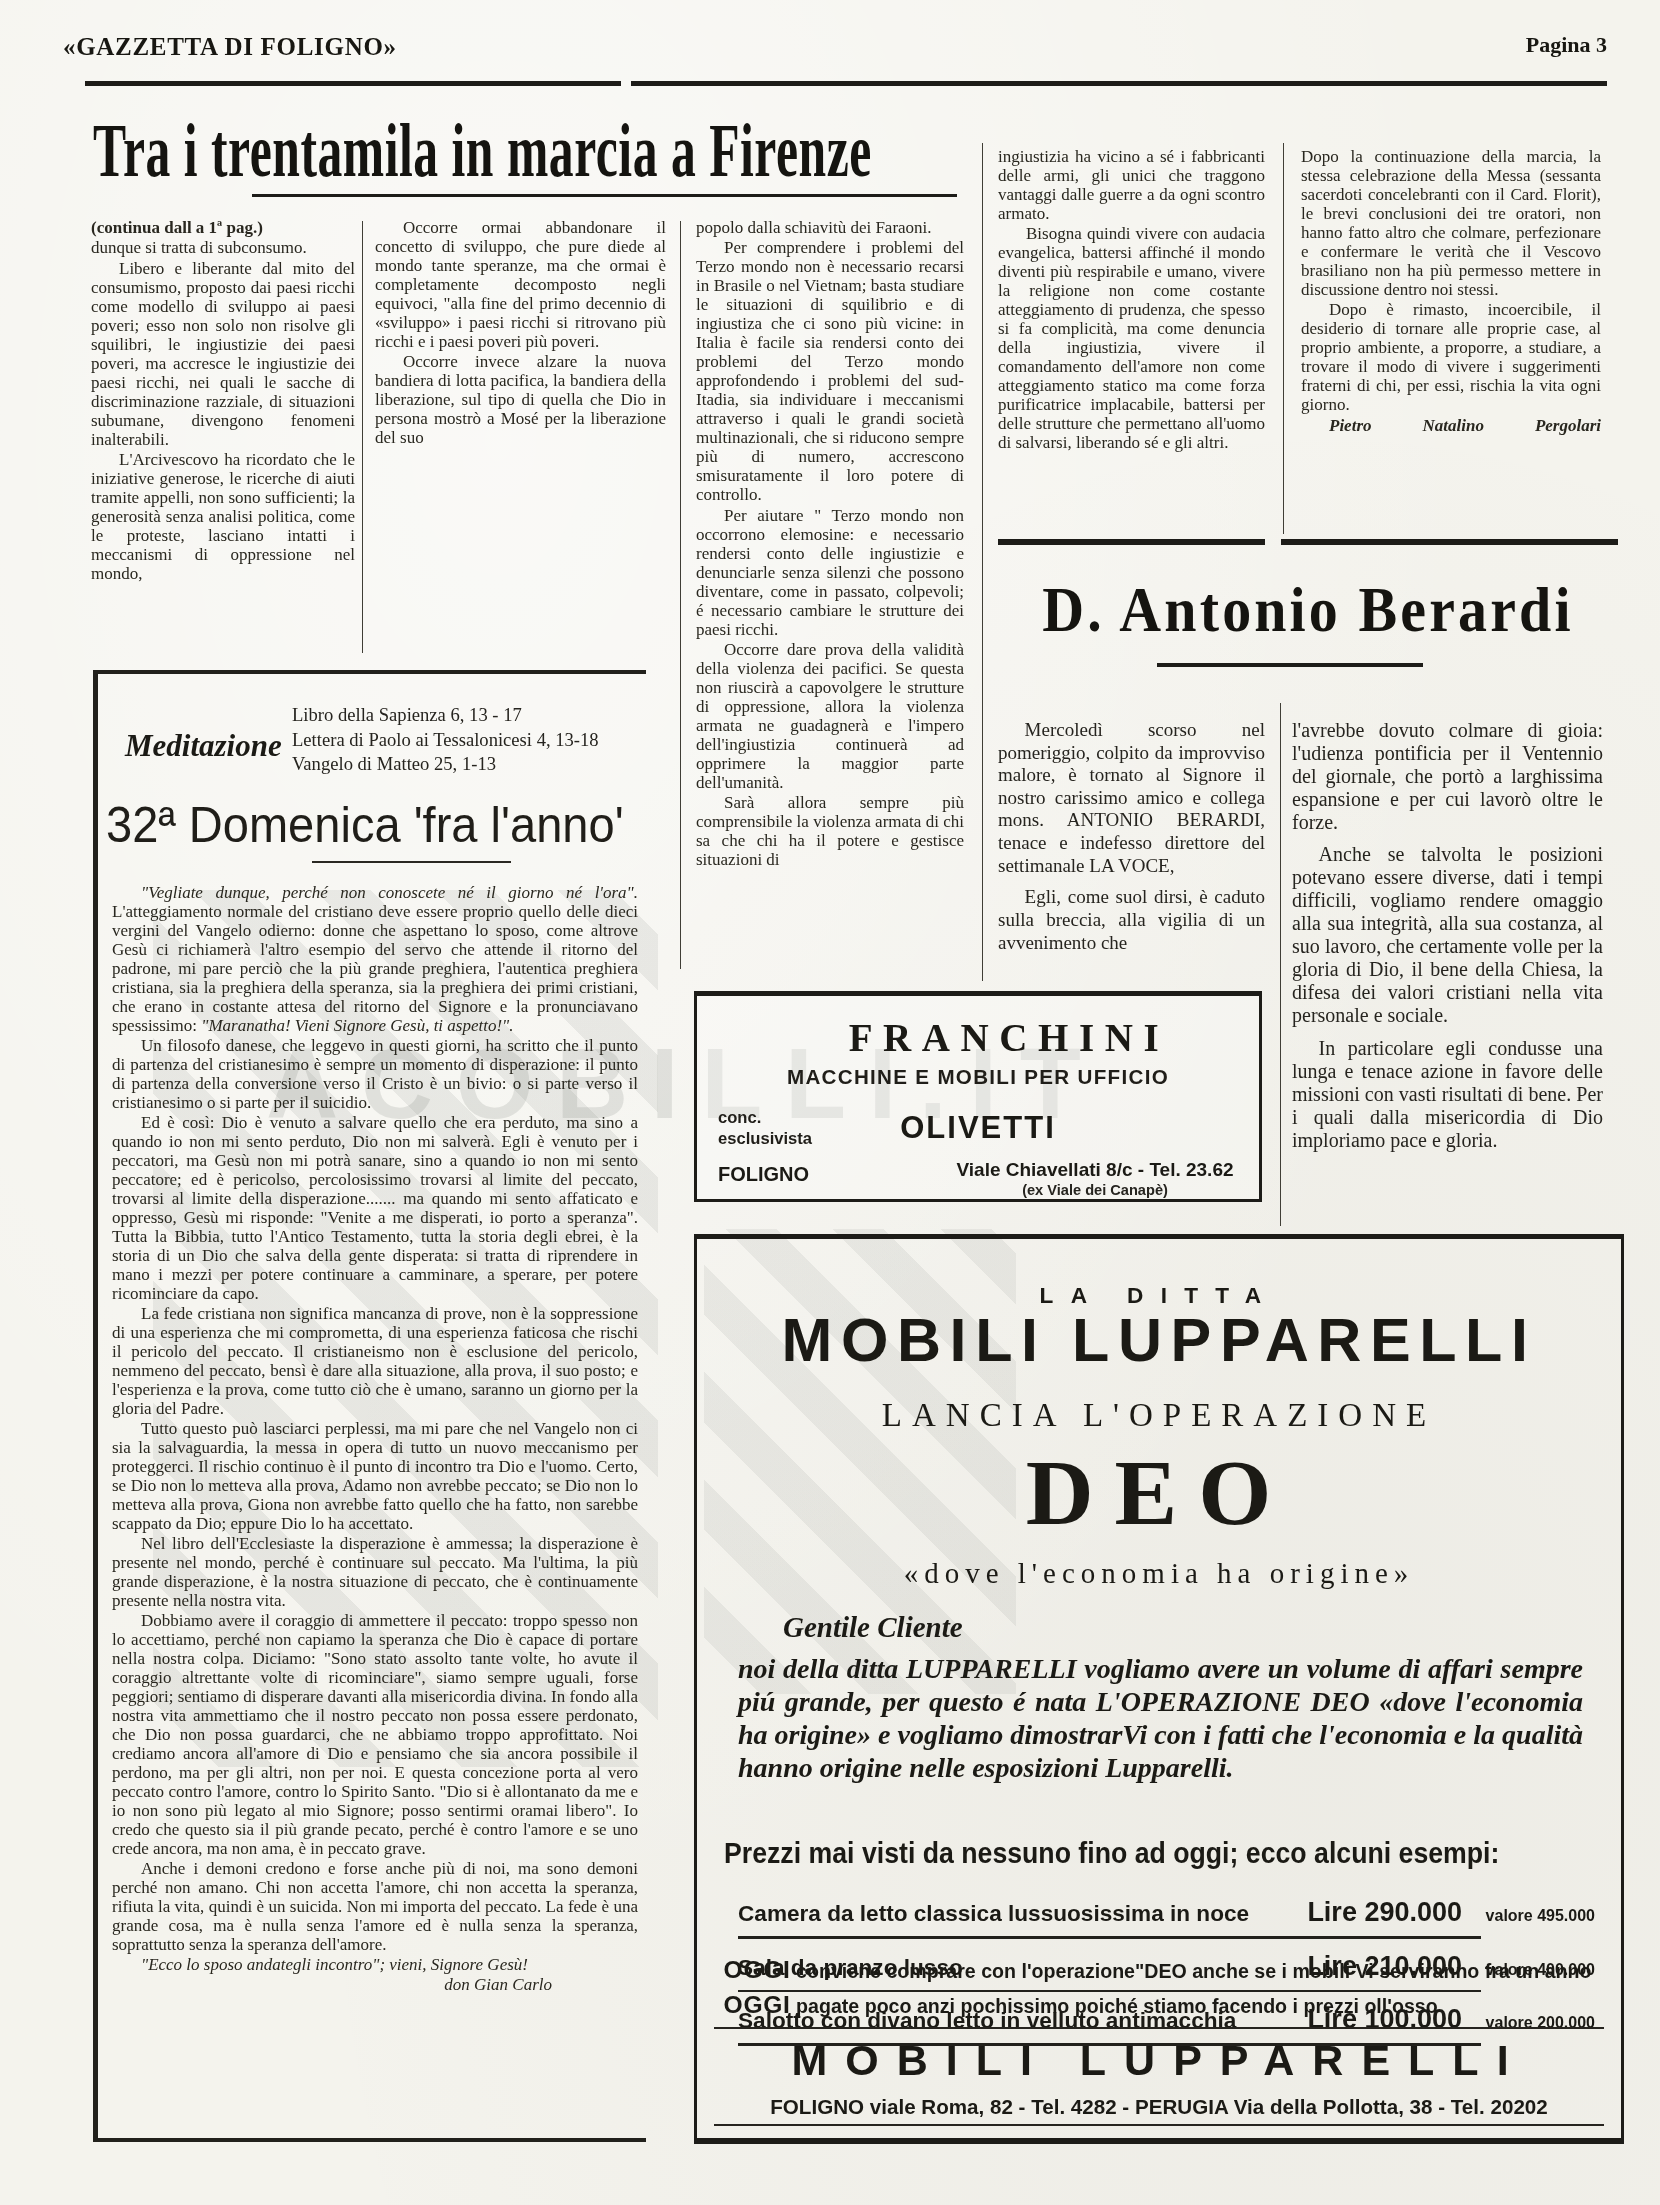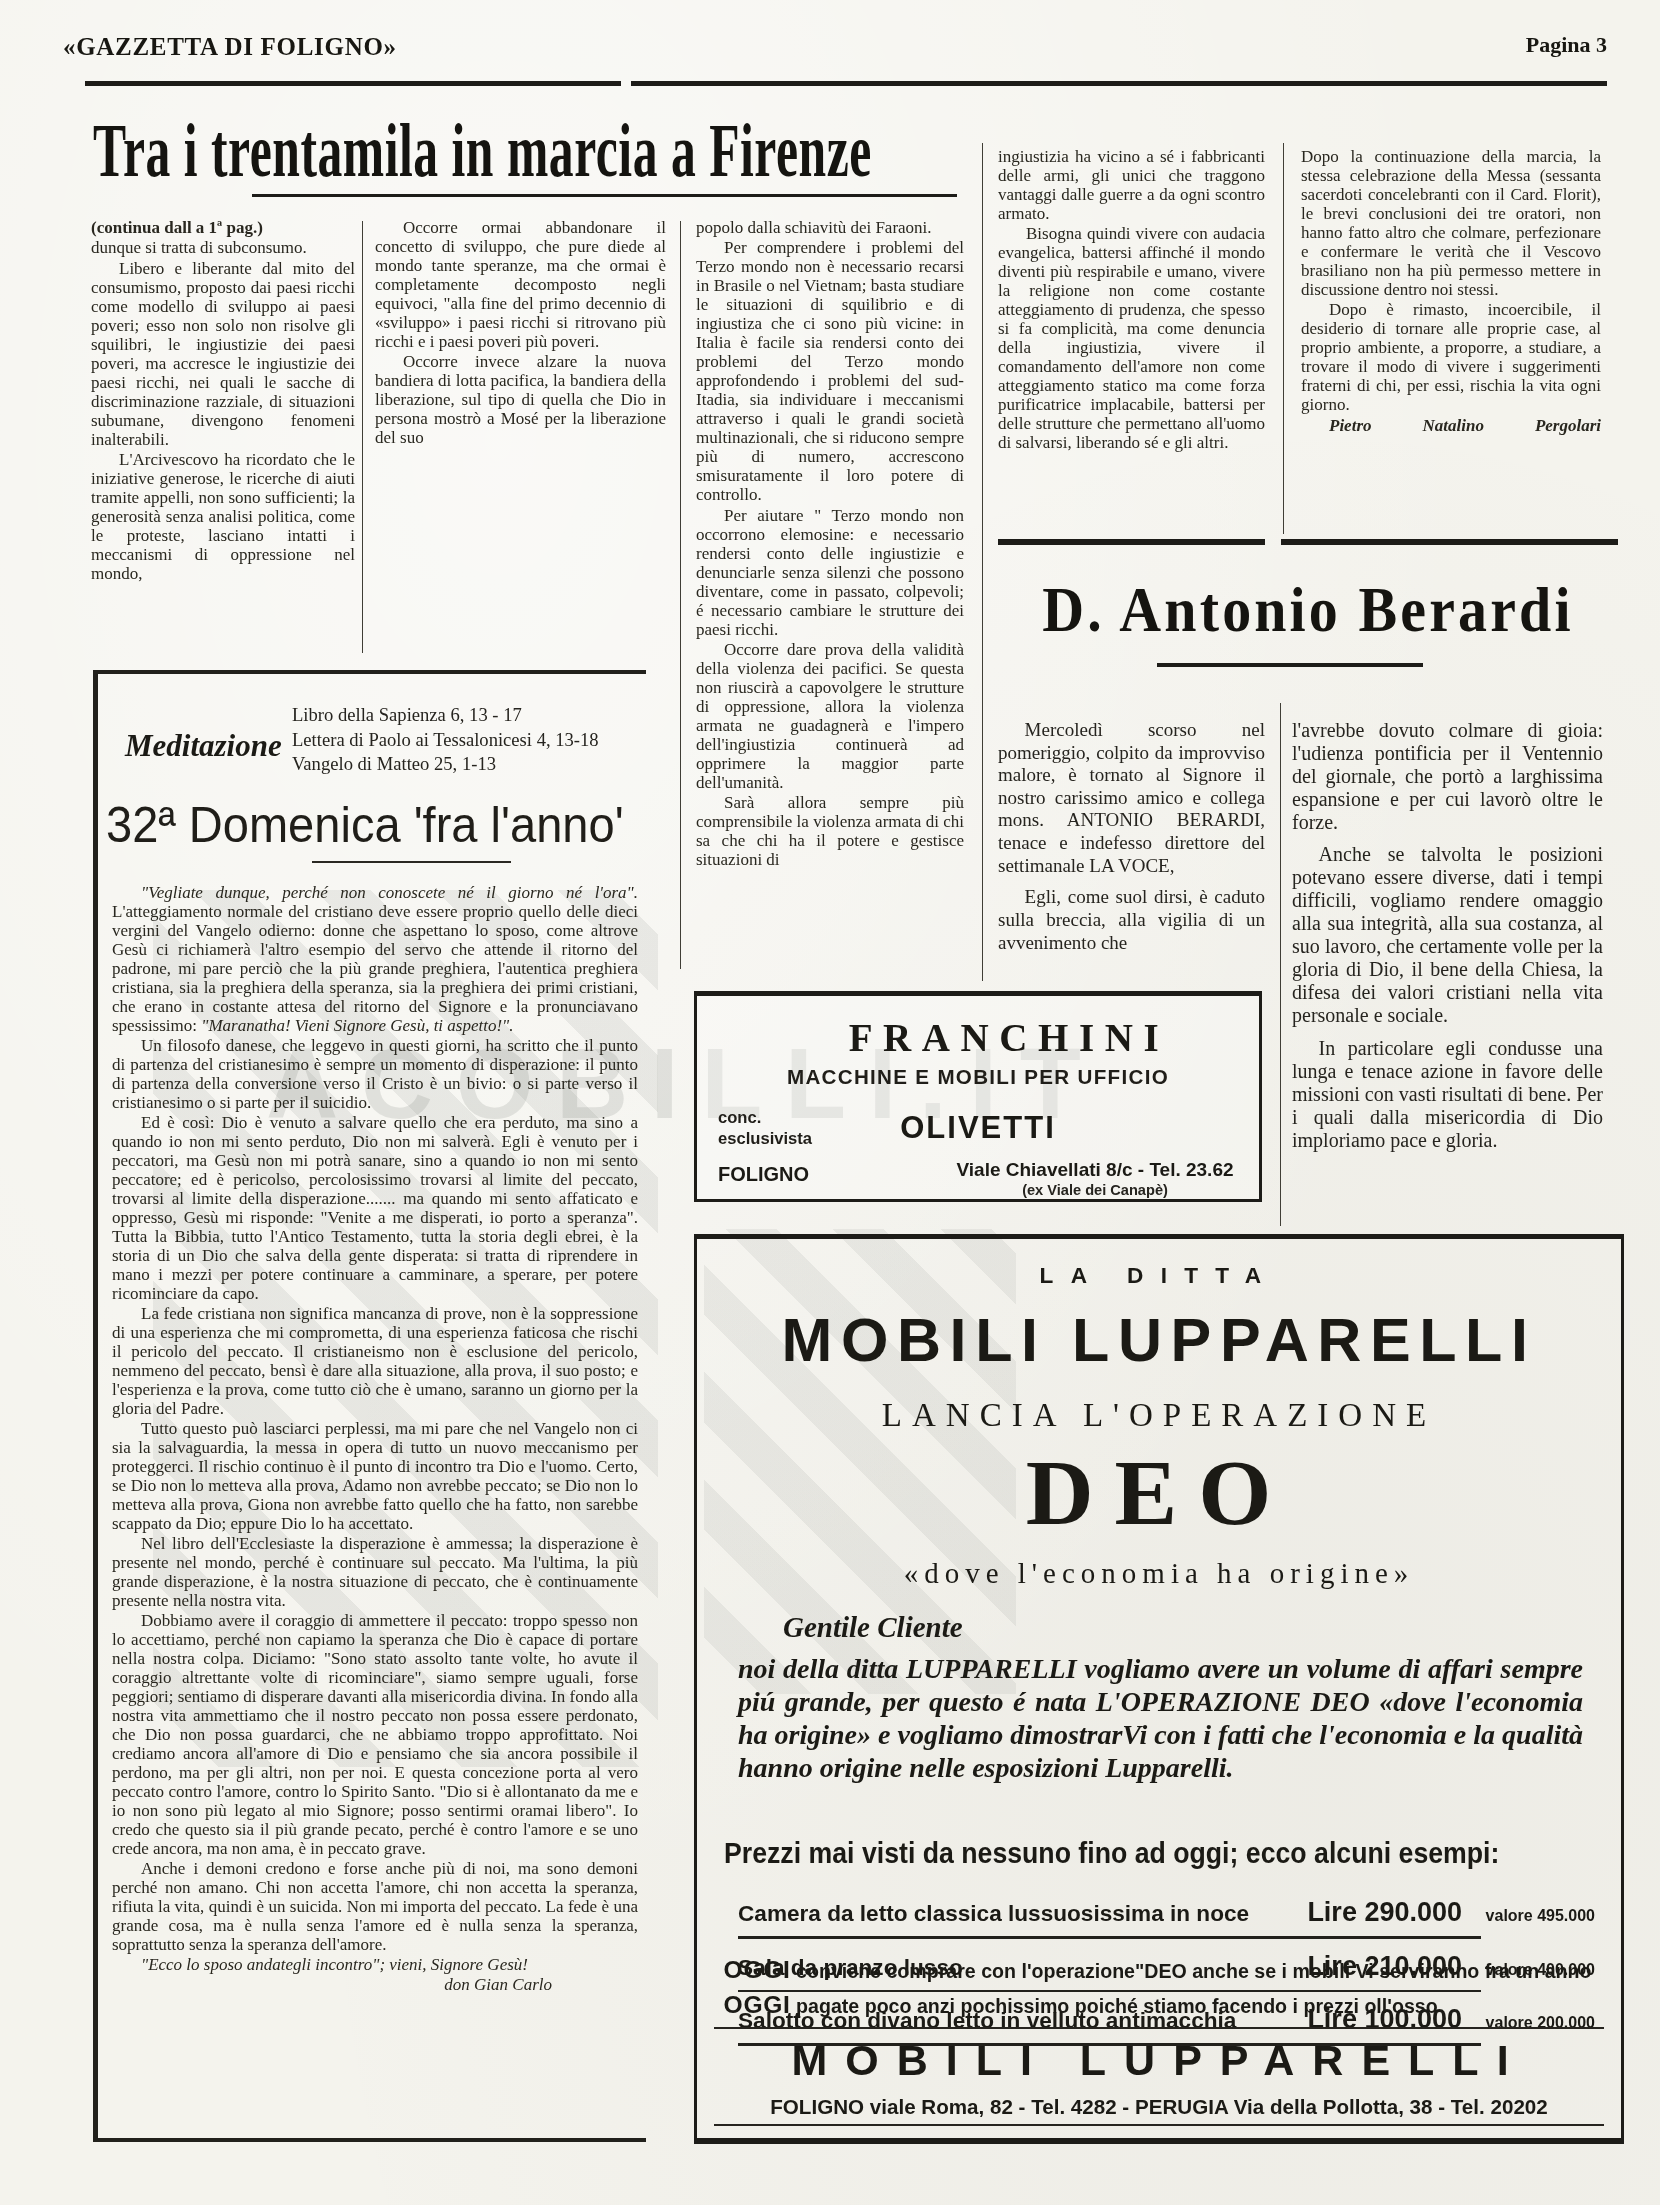--- a/index.html
+++ b/index.html
@@ -70,21 +70,21 @@
     font-weight:bold;font-size:20px;color:#1b1a15;}
   .fra-addr{position:absolute;left:252px;top:163px;width:292px;text-align:center;
     font-family:"Liberation Sans","DejaVu Sans",sans-serif;font-weight:bold;font-size:19px;color:#1b1a15;}
   .fra-addr2{position:absolute;left:252px;top:186px;width:292px;text-align:center;
     font-family:"Liberation Sans","DejaVu Sans",sans-serif;font-weight:bold;font-size:14.6px;color:#26241f;}
   
   .lup-box{left:694px;top:1234px;width:930px;height:910px;border:3.3px solid #1d1c18;
     border-top-width:5.3px;border-bottom-width:6.6px;box-sizing:border-box;}
   .lup-inner{position:absolute;left:0;top:0;width:100%;height:100%;
     font-family:"Liberation Sans","DejaVu Sans",sans-serif;color:#1b1a15;}
-  .lup-ditta{position:absolute;left:0;top:24px;width:100%;text-align:center;font-weight:bold;font-size:22.6px;letter-spacing:17.3px;}
+  .lup-ditta{position:absolute;left:0;top:44px;width:100%;text-align:center;font-weight:bold;font-size:22.6px;letter-spacing:17.3px;}
   .lup-name{position:absolute;left:0;top:66px;width:100%;text-align:center;font-weight:bold;font-size:61px;letter-spacing:8.6px;}
   .lup-lancia{position:absolute;left:0;top:158px;width:100%;text-align:center;
     font-family:"Liberation Serif","DejaVu Serif",serif;font-size:33px;letter-spacing:10px;}
   .lup-deo{position:absolute;left:0;top:199px;width:100%;text-align:center;
     font-family:"Liberation Serif","DejaVu Serif",serif;font-weight:bold;font-size:94px;letter-spacing:21px;}
   .lup-slogan{position:absolute;left:0;top:318px;width:100%;text-align:center;
     font-family:"Liberation Serif","DejaVu Serif",serif;font-size:29px;letter-spacing:6px;}
   .lup-salut{position:absolute;left:86px;top:372px;font-family:"Liberation Serif","DejaVu Serif",serif;
     font-weight:bold;font-style:italic;font-size:29px;}
   .lup-letter{position:absolute;left:41px;top:413px;width:845px;text-align:justify;

